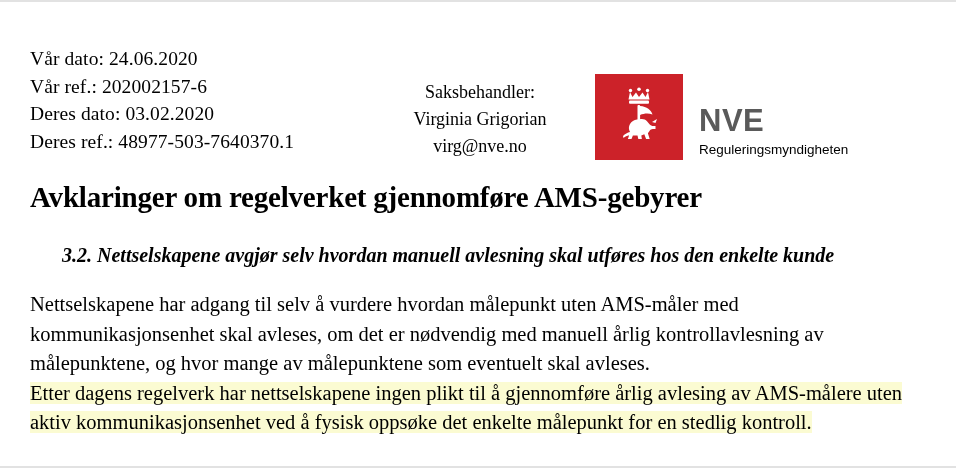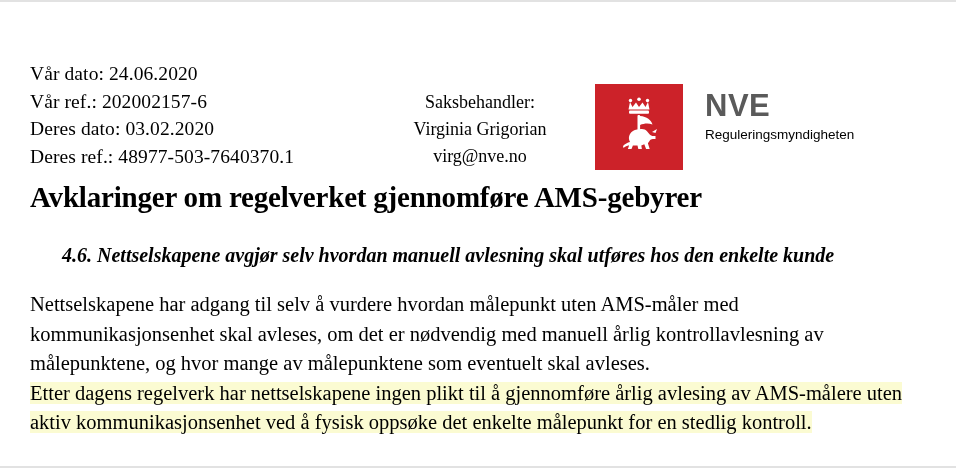--- a/index.html
+++ b/index.html
@@ -20,21 +20,21 @@
     width: 956px;
     height: 468px;
     background: #ffffff;
     border-top: 2px solid #e2e2e2;
     border-bottom: 2px solid #e2e2e2;
     padding: 18px 30px 0 30px;
   }
   
   .header {
     display: flex;
-    align-items: flex-end;
+    align-items: center;
     position: relative;
     height: 150px;
   }
   .meta-block {
     width: 335px;
     flex: 0 0 335px;
     padding-top: 10px;
   }
   .meta-line {
     font-size: 19.5px;
@@ -59,22 +59,23 @@
     width: 88px;
     height: 86px;
     background: #cc2229;
     display: flex;
     align-items: center;
     justify-content: center;
     flex: 0 0 88px;
   }
   .logo-mark svg { display: block; }
   .logo-text {
-    padding-left: 22px;
+    padding-left: 16px;
     padding-top: 6px;
+    margin-top: 25px;
   }
   .logo-name {
     font-family: "Liberation Sans", sans-serif;
     font-size: 31px;
     font-weight: 700;
     color: #5a5a5a;
     letter-spacing: 0.5px;
     line-height: 32px;
   }
   .logo-sub {
@@ -161,21 +162,21 @@
         <div class="logo-name">NVE</div>
         <div class="logo-sub">Reguleringsmyndigheten</div>
       </div>
     </div>
 
   </div>
 
   <h1 class="doc-title">Avklaringer om regelverket gjennomføre AMS-gebyrer</h1>
 
   <div class="sub-heading">
-    <span class="num">4.6.</span>
+    <span class="num">3.2.</span>
     <span>Nettselskapene avgjør selv hvordan manuell avlesning skal utføres hos den enkelte kunde</span>
   </div>
 
   <div class="para-wrap">
     <p class="para second">Nettselskapene har adgang til selv å vurdere hvordan målepunkt uten AMS-måler med kommunikasjonsenhet skal avleses, om det er nødvendig med manuell årlig kontrollavlesning av målepunktene, og hvor mange av målepunktene som eventuelt skal avleses.</p>
     <p class="para"><span class="highlight">Etter dagens regelverk har nettselskapene ingen plikt til å gjennomføre årlig avlesing av AMS-målere uten aktiv kommunikasjonsenhet ved å fysisk oppsøke det enkelte målepunkt for en stedlig kontroll.</span></p>
   </div>
 
 </div>
 

